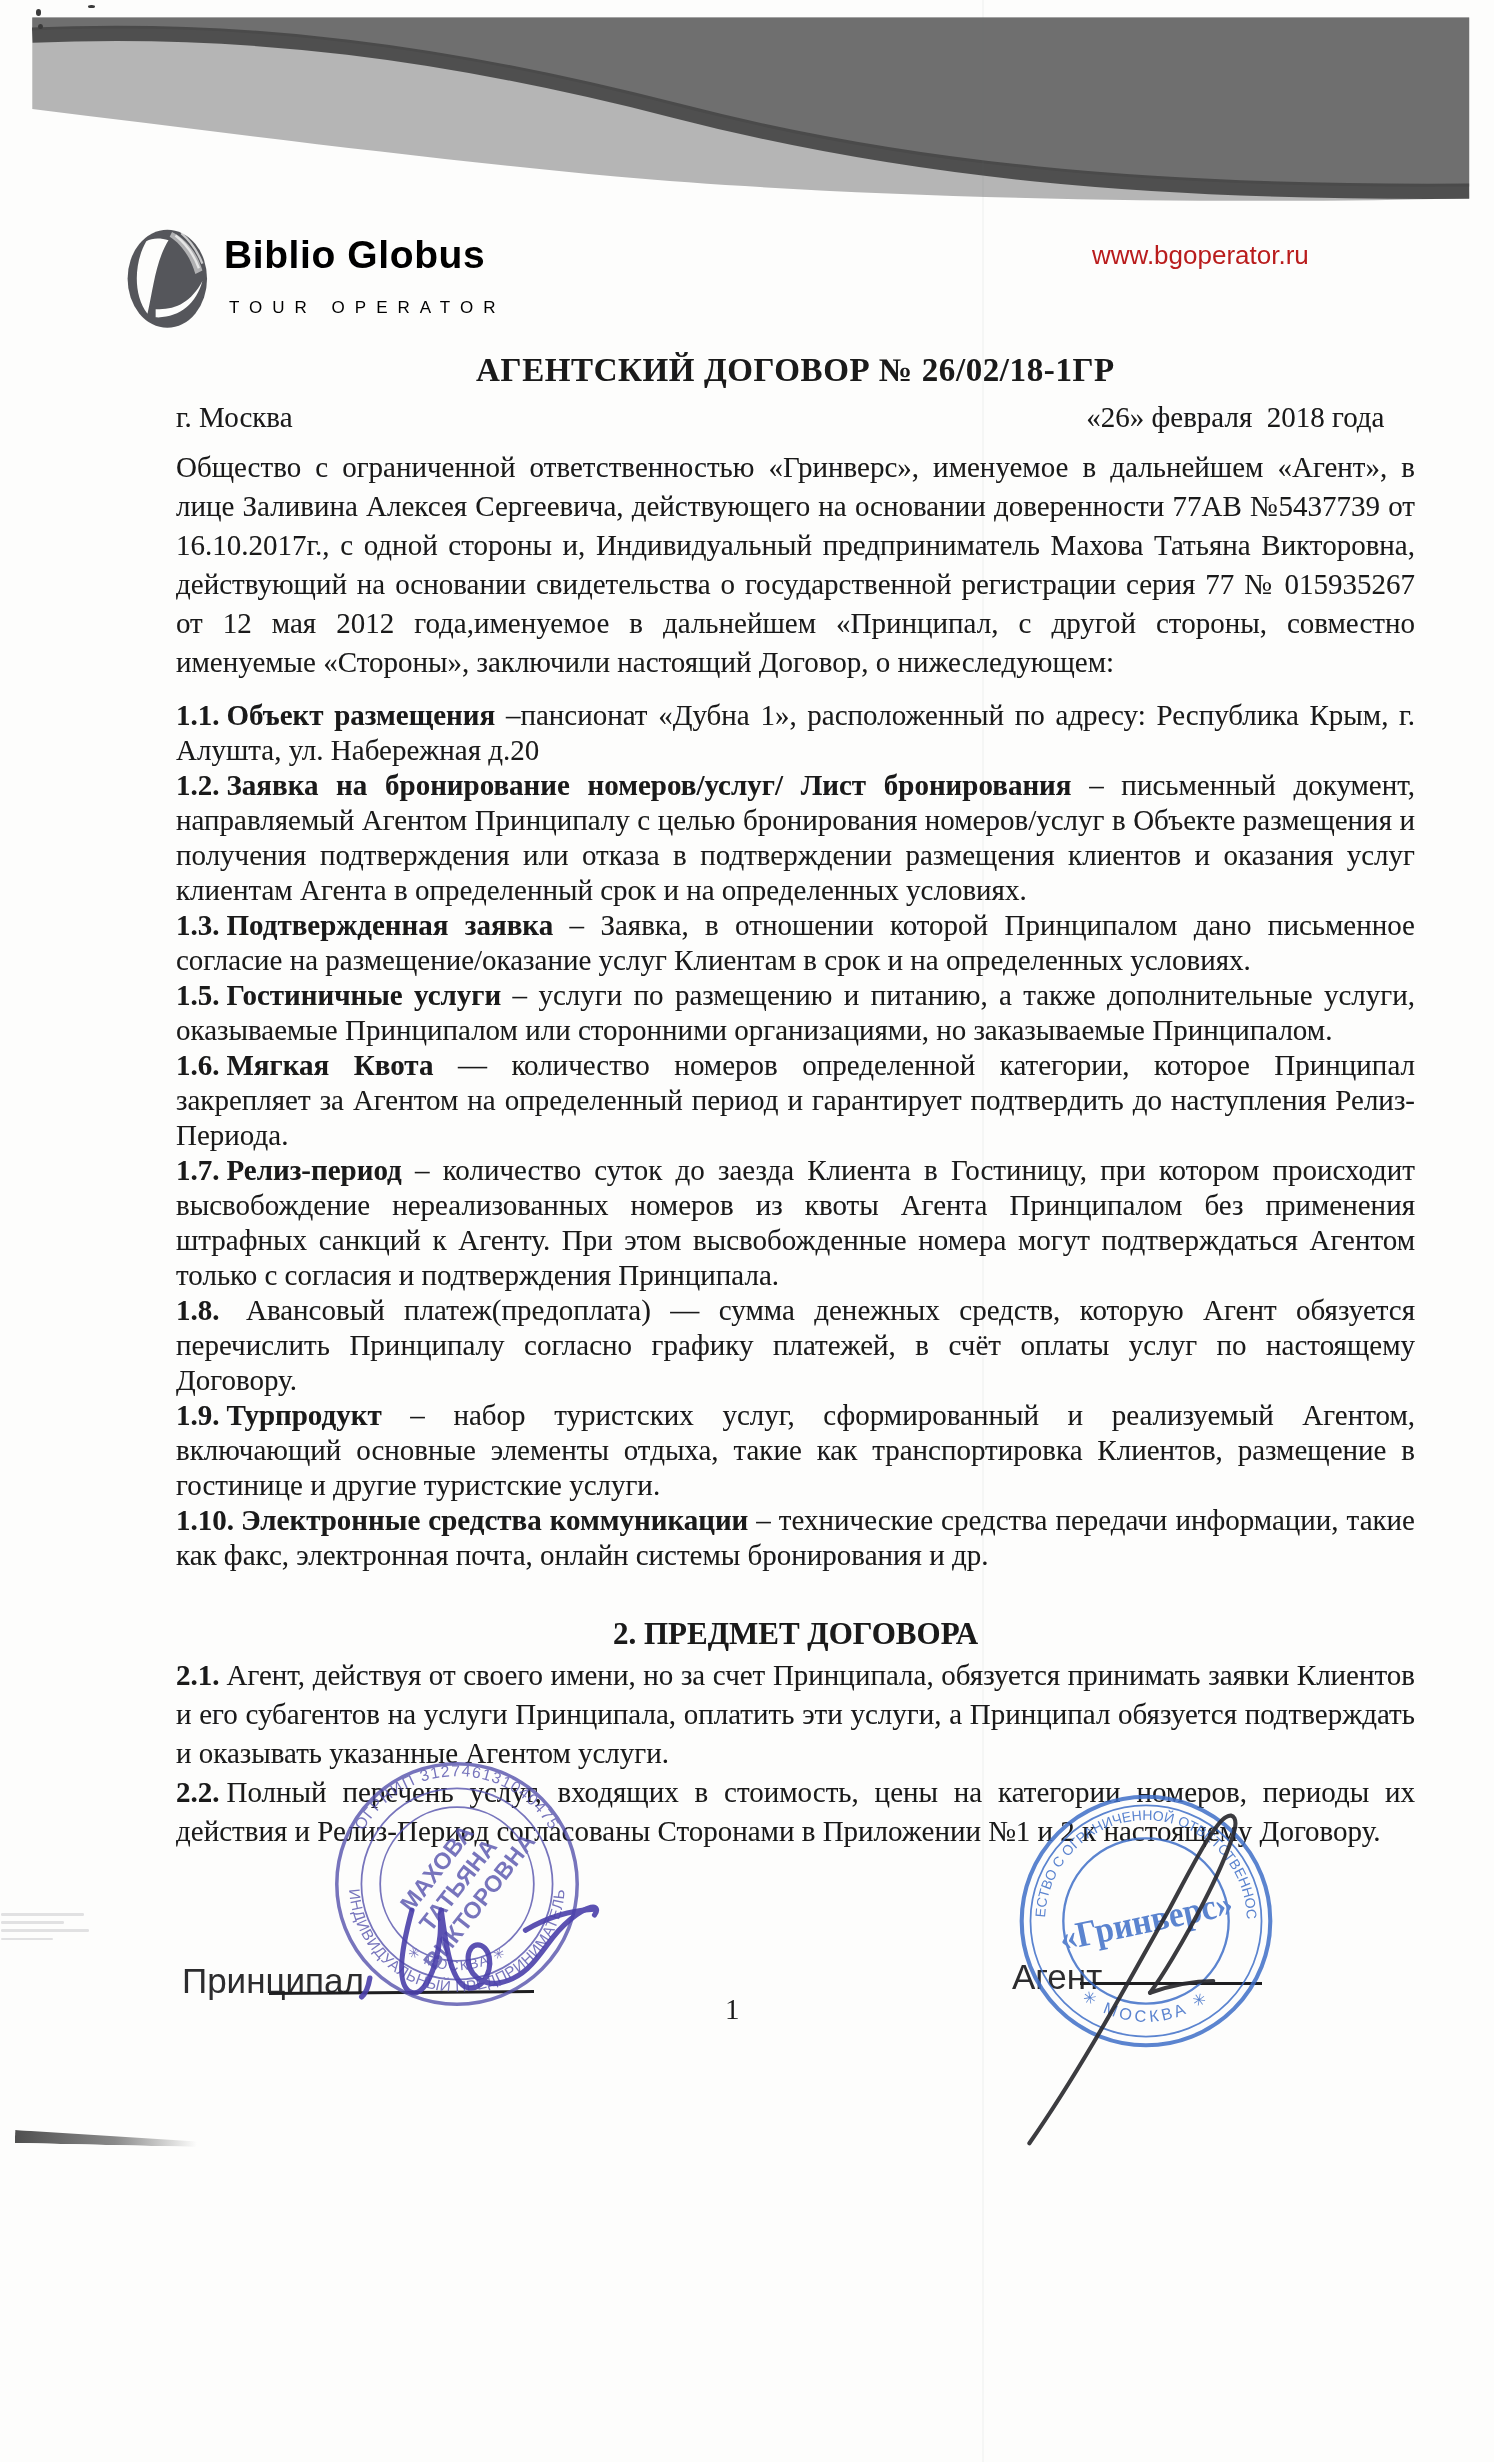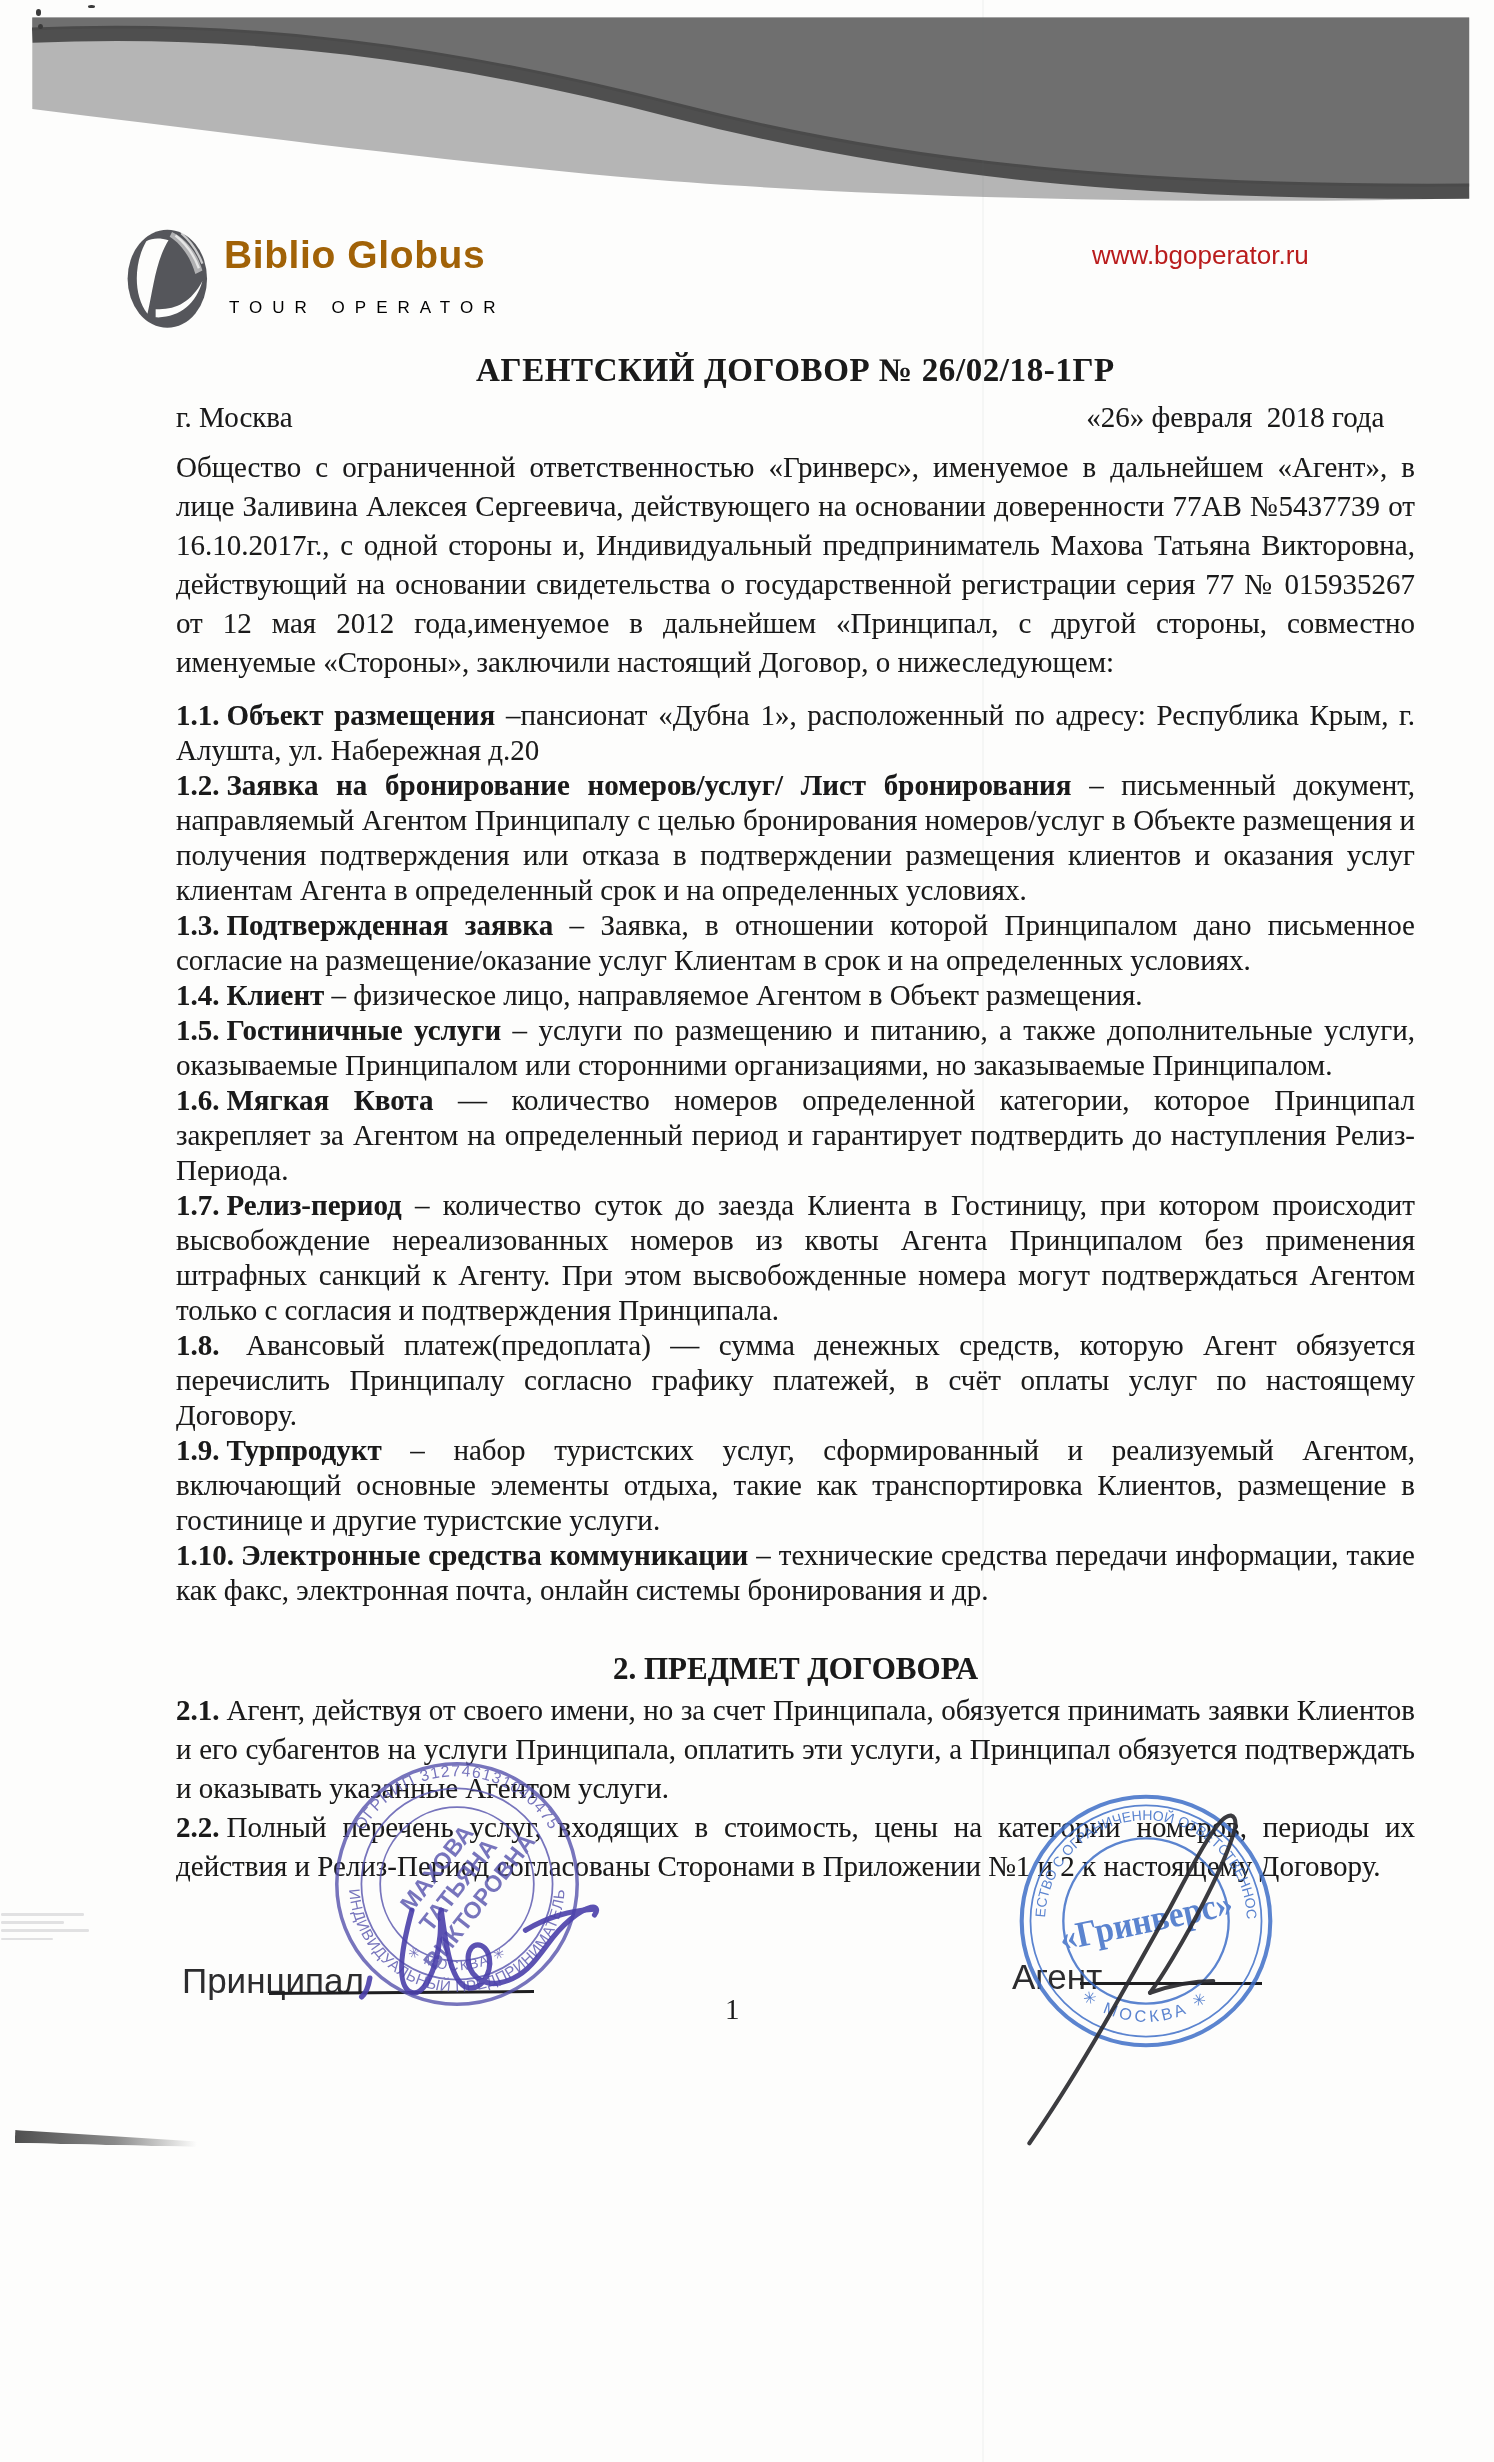--- a/index.html
+++ b/index.html
@@ -6,21 +6,21 @@
   .page{
     position:relative;width:1495px;height:2462px;background:#fdfdfc;overflow:hidden;
     font-family:"Liberation Serif","DejaVu Serif",serif;color:#1a1a1a;
   }
   
   .banner{position:absolute;left:0;top:0;width:1495px;height:217px;}
   
   .logo-glyph{position:absolute;left:125px;top:225px;width:87px;height:104px;}
   .brand{
     position:absolute;left:224px;top:233px;font-family:"Liberation Sans","DejaVu Sans",sans-serif;
-    font-weight:bold;font-size:39px;color:#a16207;letter-spacing:0.6px;
+    font-weight:bold;font-size:39px;color:#000000;letter-spacing:0.6px;
   }
   .tagline{
     position:absolute;left:229px;top:298px;font-family:"Liberation Sans","DejaVu Sans",sans-serif;
     font-size:17px;color:#000000;letter-spacing:10px;
   }
   .website{
     position:absolute;left:1092px;top:240px;font-family:"Liberation Sans","DejaVu Sans",sans-serif;
     font-size:26px;color:#b91c1c;
   }
   
@@ -88,21 +88,20 @@
       <span>г. Москва</span>
       <span class="date">«26» февраля&nbsp; 2018 года</span>
     </div>
 
     <p class="intro">Общество с ограниченной ответственностью «Гринверс», именуемое в дальнейшем «Агент», в лице Заливина Алексея Сергеевича, действующего на основании доверенности 77АВ №5437739 от 16.10.2017г., с одной стороны и, Индивидуальный предприниматель Махова Татьяна Викторовна, действующий на основании свидетельства о государственной регистрации серия 77 № 015935267 от 12 мая 2012 года,именуемое в дальнейшем «Принципал, с другой стороны, совместно именуемые «Стороны», заключили настоящий Договор, о нижеследующем:</p>
 
 
     <p class="item"><span class="num">1.1.</span><span class="term">Объект размещения</span><span> –пансионат «Дубна 1», расположенный по адресу: Республика Крым, г. Алушта, ул. Набережная д.20</span></p>
     <p class="item"><span class="num">1.2.</span><span class="term">Заявка на бронирование номеров/услуг/ Лист бронирования</span><span> – письменный документ, направляемый Агентом Принципалу с целью бронирования номеров/услуг в Объекте размещения и получения подтверждения или отказа в подтверждении размещения клиентов и оказания услуг клиентам Агента в определенный срок и на определенных условиях.</span></p>
     <p class="item"><span class="num">1.3.</span><span class="term">Подтвержденная заявка</span><span> – Заявка, в отношении которой Принципалом дано письменное согласие на размещение/оказание услуг Клиентам в срок и на определенных условиях.</span></p>
-    <p class="item"><span class="num">1.4.</span><span class="term">Клиент</span><span> – физическое лицо, направляемое Агентом в Объект размещения.</span></p>
     <p class="item"><span class="num">1.5.</span><span class="term">Гостиничные услуги</span><span> – услуги по размещению и питанию, а также дополнительные услуги, оказываемые Принципалом или сторонними организациями, но заказываемые Принципалом.</span></p>
     <p class="item"><span class="num">1.6.</span><span class="term">Мягкая Квота</span><span> — количество номеров определенной категории, которое Принципал закрепляет за Агентом на определенный период и гарантирует подтвердить до наступления Релиз-Периода.</span></p>
     <p class="item"><span class="num">1.7.</span><span class="term">Релиз-период</span><span> – количество суток до заезда Клиента в Гостиницу, при котором происходит высвобождение нереализованных номеров из квоты Агента Принципалом без применения штрафных санкций к Агенту. При этом высвобожденные номера могут подтверждаться Агентом только с согласия и подтверждения Принципала.</span></p>
     <p class="item"><span class="num">1.8.</span><span class="term"></span><span> Авансовый платеж(предоплата) — сумма денежных средств, которую Агент обязуется перечислить Принципалу согласно графику платежей, в счёт оплаты услуг по настоящему Договору.</span></p>
     <p class="item"><span class="num">1.9.</span><span class="term">Турпродукт</span><span> – набор туристских услуг, сформированный и реализуемый Агентом, включающий основные элементы отдыха, такие как транспортировка Клиентов, размещение в гостинице и другие туристские услуги.</span></p>
     <p class="item"><span class="num">1.10.</span><span class="term">Электронные средства коммуникации</span><span> – технические средства передачи информации, такие как факс, электронная почта, онлайн системы бронирования и др.</span></p>
 
     <div class="sec-h">2. ПРЕДМЕТ ДОГОВОРА</div>
 
     <div class="sec2">

